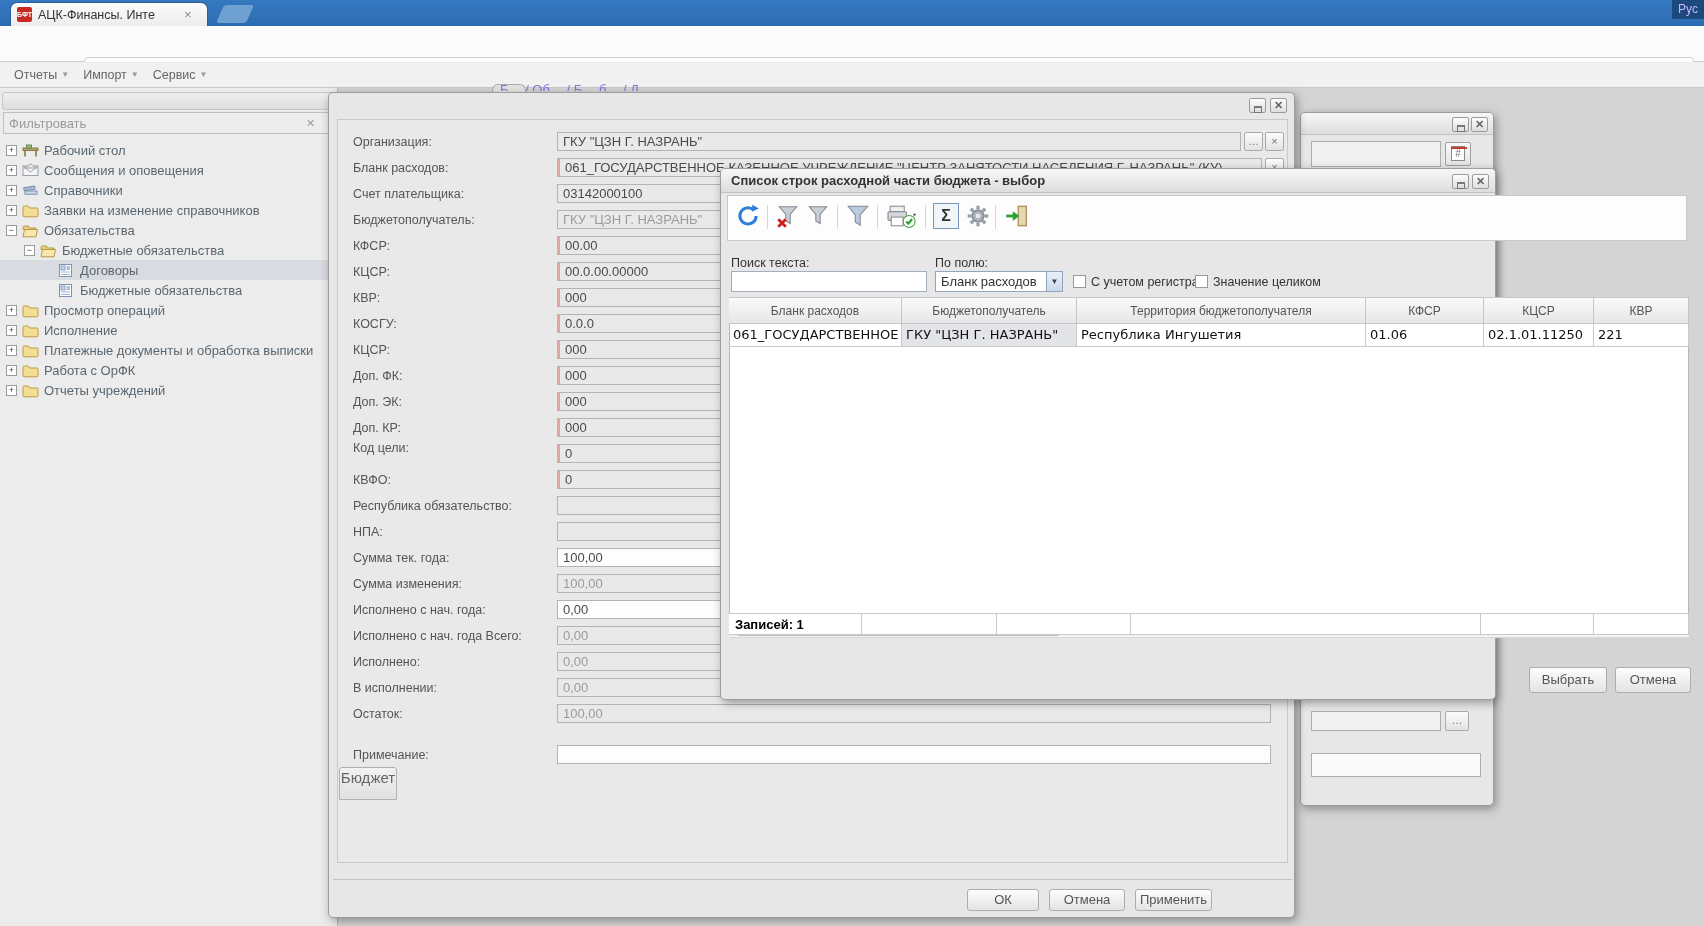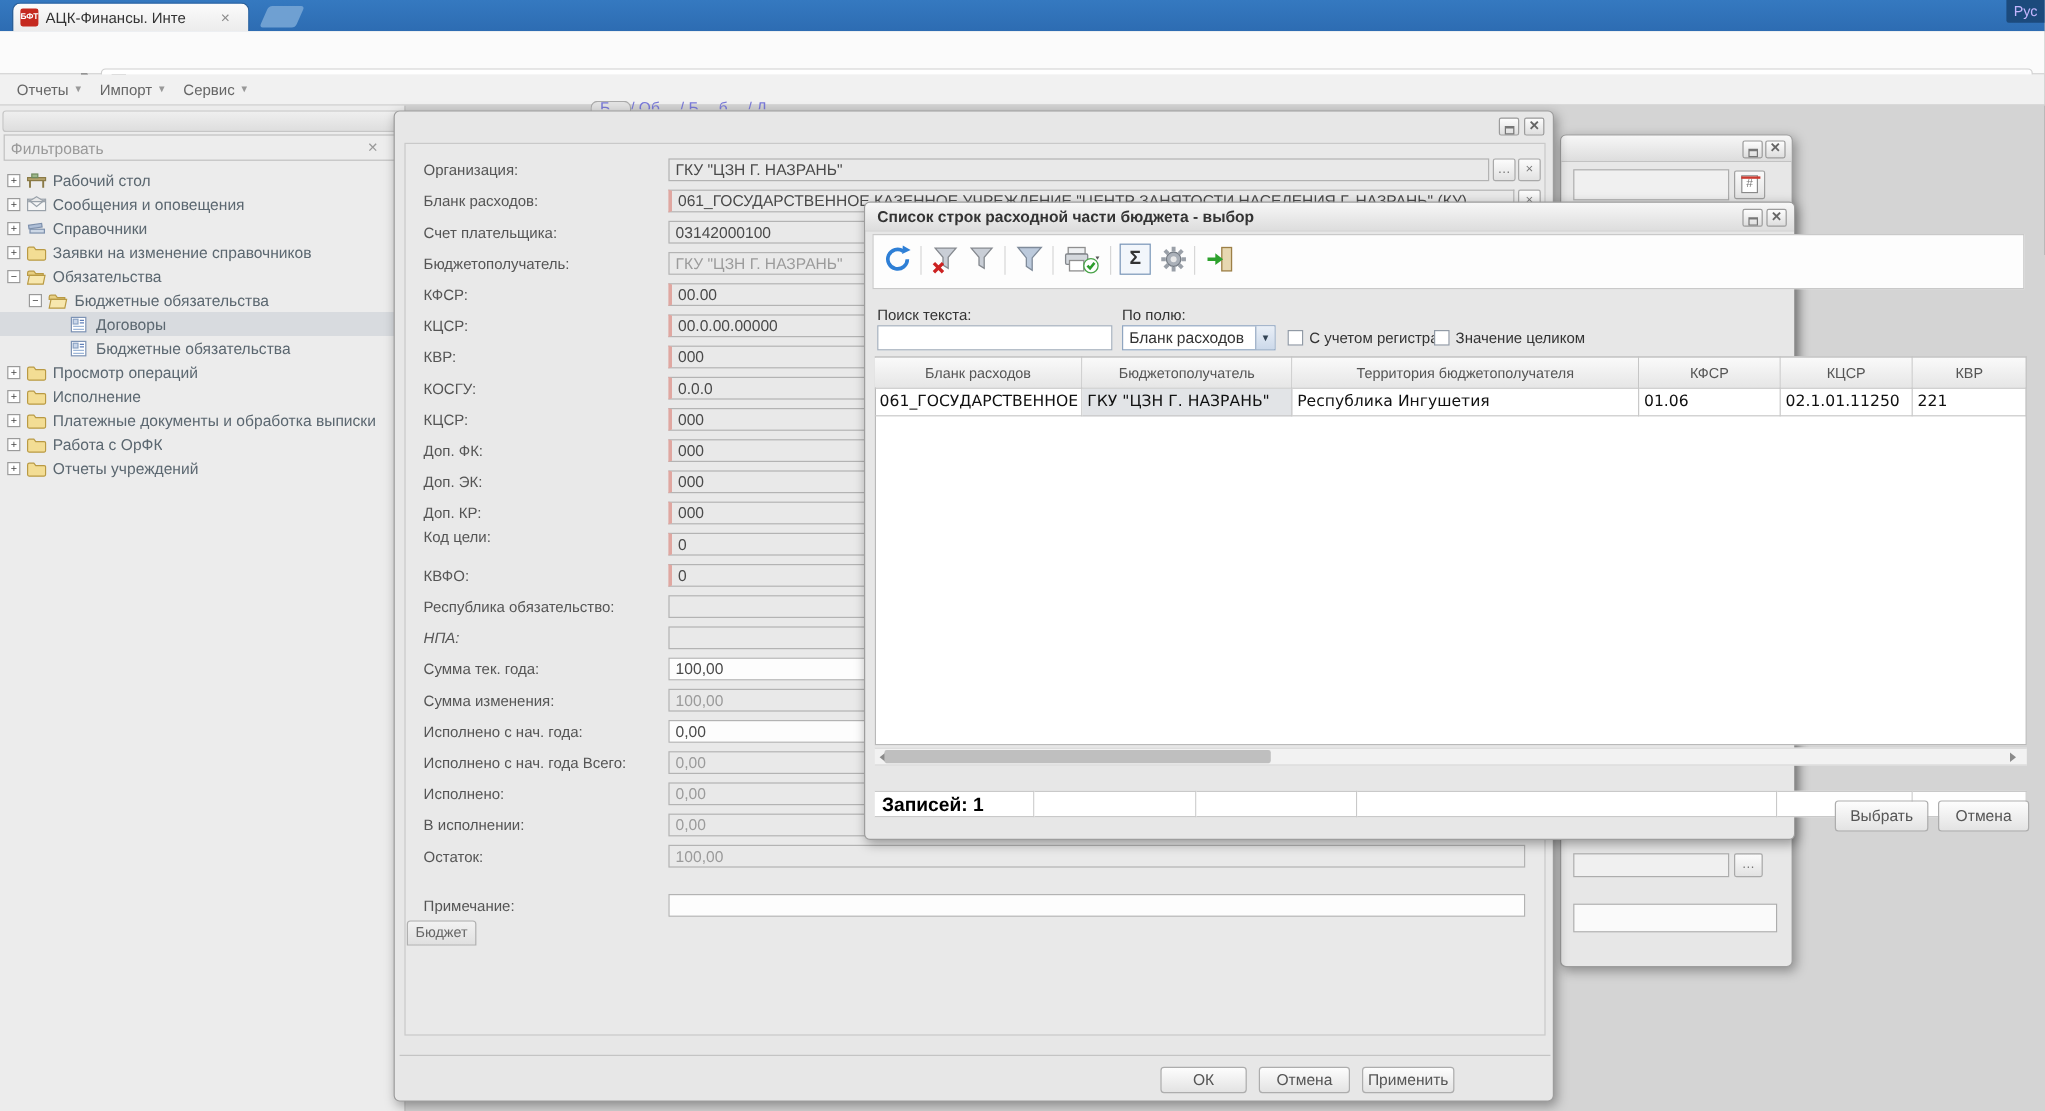--- a/index.html
+++ b/index.html
@@ -48,41 +48,41 @@
 
 
 .f-label { position:absolute; left:24px; width:210px; font-size:12.5px; color:#555; height:16px; line-height:16px; white-space:nowrap; }
 .f-field { position:absolute; height:19px; border:1px solid #b3b3b3; background:#e9e9e9; font-size:13px; line-height:17px; padding:0 5px; white-space:nowrap; overflow:hidden; }
 .f-field.req { border-left:3px solid #e0a7a1; }
 .f-field.white { background:#fdfdfd; }
 .f-field.dark { color:#4a4a4a; }
 .f-field.dim { color:#9b9b9b; }
 .mini-btn { position:absolute; width:19px; height:19px; border:1px solid #a9a9a9; border-radius:2px; background:linear-gradient(#fcfcfc,#e2e2e2); font-size:11px; color:#777; text-align:center; line-height:17px; }
 #d1-panel { position:absolute; left:8px; top:26px; width:951px; height:744px; border:1px solid #c9c9c9; background:#e9e9e9; }
-#d1-tab { position:absolute; left:10px; top:674px; width:58px; height:21px; border:1px solid #b0b0b0; border-radius:3px 3px 0 0; background:linear-gradient(#f2f2f2,#e0e0e0); font-size:12px; color:#666; text-align:center; line-height:19px; }
+#d1-tab { position:absolute; left:10px; top:674px; width:58px; height:33px; border:1px solid #b0b0b0; border-radius:3px 3px 0 0; background:linear-gradient(#f2f2f2,#e0e0e0); font-size:15px; color:#666; text-align:center; line-height:19px; }
 #d1-footer-sep { position:absolute; left:4px; top:786px; width:959px; border-top:1px solid #c4c4c4; }
 .btn { position:absolute; border:1px solid #adadad; border-radius:3px; background:linear-gradient(#fdfdfd,#e3e3e3); color:#555; font-size:13px; text-align:center; }
 
 
 #d2-toolbar { position:absolute; left:6px; top:26px; width:960px; height:46px; background:#fdfdfd; border:1px solid #c9c9c9; }
 .tb-icon { position:absolute; top:34px; width:28px; height:28px; }
 .tb-sep { position:absolute; top:36px; width:1px; height:24px; background:#d7d7d7; }
 #d2-filterinfo { position:absolute; left:10px; top:71px; font-size:12.5px; color:#222; }
 .d2-lbl { position:absolute; font-size:12.5px; color:#333; height:14px; line-height:14px; }
 #d2-search { position:absolute; left:10px; top:102px; width:196px; height:21px; background:#fff; border:1px solid #a4afbc; }
 #d2-select { position:absolute; left:214px; top:102px; width:128px; height:21px; background:#fff; border:1px solid #8fa5c0; font-size:13px; color:#333; line-height:19px; padding-left:5px; }
 #d2-select .arrow { position:absolute; right:0; top:0; width:16px; height:19px; background:linear-gradient(#e9eff7,#ccd9ea); border-left:1px solid #8fa5c0; text-align:center; font-size:8px; color:#345; line-height:19px; }
 .checkbox { position:absolute; width:13px; height:13px; background:#fff; border:1px solid #919aa5; }
 #d2-tablebg { position:absolute; left:8px; top:128px; width:960px; height:324px; background:#fff; border:1px solid #b9b9b9; }
 .th-cell { position:absolute; top:128px; height:27px; background:linear-gradient(#fafafa,#e6e6e6); border:1px solid #c6c6c6; border-left:none; font-size:12px; color:#555; display:flex; align-items:center; justify-content:center; text-align:center; line-height:12px; }
 .td-cell { position:absolute; top:155px; height:23px; border-right:1px solid #c9c9c9; border-bottom:1px solid #c9c9c9; font-size:13px; color:#111; font-family:"DejaVu Sans", sans-serif; line-height:22px; padding:0 4px; white-space:nowrap; overflow:hidden; }
 #d2-hscroll { position:absolute; left:8px; top:454px; width:960px; height:15px; background:#f2f2f2; border-top:1px solid #d8d8d8; border-bottom:1px solid #d8d8d8; }
 #d2-thumb { position:absolute; left:16px; top:456px; width:322px; height:11px; background:#bfbfbf; border-radius:2px; }
 .scroll-arr { position:absolute; top:458px; width:0; height:0; border-top:4px solid transparent; border-bottom:4px solid transparent; }
-.foot-cell { position:absolute; top:490px; height:22px; background:#fff; border:1px solid #c9c9c9; border-left:none; font-size:16px; }
+.foot-cell { position:absolute; top:444px; height:22px; background:#fff; border:1px solid #c9c9c9; border-left:none; font-size:13px; }
 .foot-cell.first { font-weight:bold; color:#000; padding:3px 0 0 6px; }
 
 
 .w3-field { position:absolute; background:#f0f0f0; border:1px solid #adadad; }
 #w3-icon { position:absolute; left:144px; top:29px; width:26px; height:24px; border:1px solid #a0a0a0; border-radius:2px; background:linear-gradient(#fafafa,#e3e3e3); text-align:center; }
 #w3-icon .grid { display:inline-block; margin-top:3px; width:14px; height:15px; border:1px solid #8a8a8a; background:#fff; font-size:10px; color:#777; line-height:14px; }
 #w3-icon .redline { position:absolute; left:5px; top:4px; width:16px; height:2px; background:#cc3a30; }
 
 #breadcrumb-frag { position:absolute; left:500px; top:82px; width:640px; height:9px; overflow:hidden; font-size:13px; color:#7a7ad8; }
 #frag-tab { position:absolute; left:492px; top:84px; width:34px; height:10px; border:1px solid #ababab; border-bottom:none; border-radius:6px 6px 0 0; background:#e3e3e3; }
@@ -294,21 +294,21 @@
         <div class="f-label" style="top: 301px;">Доп. ЭК:</div>
         <div class="f-field dark req" style="left: 228px; top: 299px; width: 714px;">000</div>
         <div class="f-label" style="top: 327px;">Доп. КР:</div>
         <div class="f-field dark req" style="left: 228px; top: 325px; width: 714px;">000</div>
         <div class="f-label" style="top: 347px;">Код цели:</div>
         <div class="f-field dark req" style="left: 228px; top: 351px; width: 714px;">0</div>
         <div class="f-label" style="top: 379px;">КВФО:</div>
         <div class="f-field dark req" style="left: 228px; top: 377px; width: 714px;">0</div>
         <div class="f-label" style="top: 405px;">Республика обязательство:</div>
         <div class="f-field dim" style="left: 228px; top: 403px; width: 714px;"></div>
-        <div class="f-label" style="top: 431px; font-style: italic;">НПА:</div>
+        <div class="f-label" style="top: 431px;">НПА:</div>
         <div class="f-field dim" style="left: 228px; top: 429px; width: 714px;"></div>
         <div class="f-label" style="top: 457px;">Сумма тек. года:</div>
         <div class="f-field dark white" style="left: 228px; top: 455px; width: 714px;">100,00</div>
         <div class="f-label" style="top: 483px;">Сумма изменения:</div>
         <div class="f-field dim" style="left: 228px; top: 481px; width: 714px;">100,00</div>
         <div class="f-label" style="top: 509px;">Исполнено с нач. года:</div>
         <div class="f-field dark white" style="left: 228px; top: 507px; width: 714px;">0,00</div>
         <div class="f-label" style="top: 535px;">Исполнено с нач. года Всего:</div>
         <div class="f-field dim" style="left: 228px; top: 533px; width: 714px;">0,00</div>
         <div class="f-label" style="top: 561px;">Исполнено:</div>

